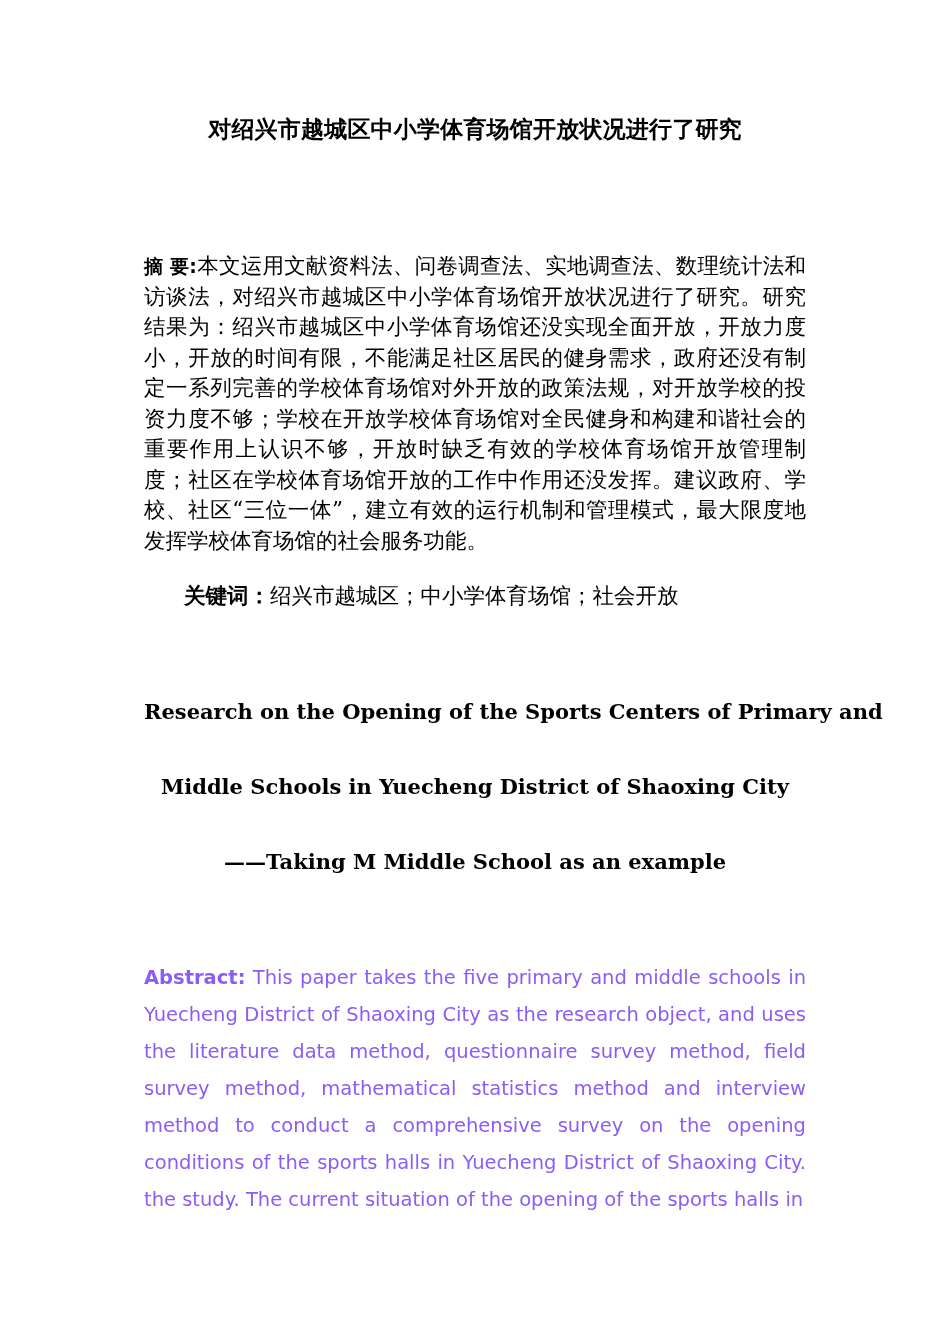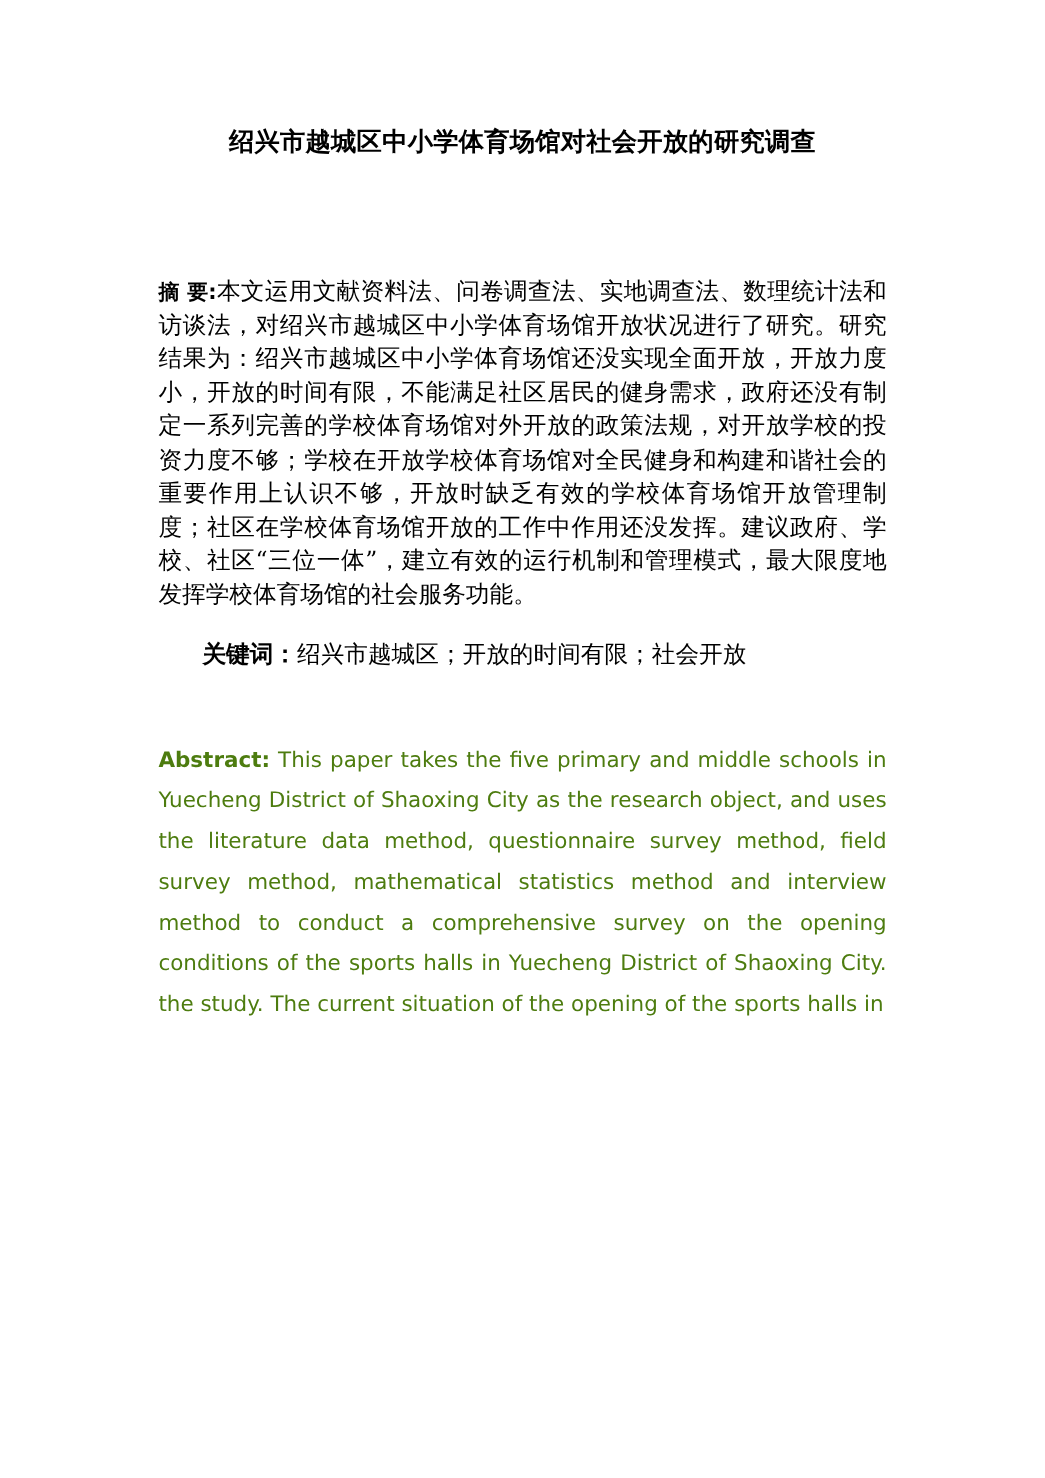--- a/index.html
+++ b/index.html
@@ -83,37 +83,42 @@
     white-space: nowrap;
   }
 
   
   .en-abstract {
     margin: 0;
     padding-top: 60px;
     font-family: "DejaVu Sans", "Liberation Sans", sans-serif;
     font-size: 19.5px;
     line-height: 37px;
-    color: #4d7c0f;
+    color: #8b5cf6;
     text-align: justify;
     text-align-last: left;
   }
   .en-abstract .lead {
     font-weight: bold;
   }
 </style>
 </head>
 <body>
 
 <div class="page">
   <div class="content">
 
-    <h1 class="cn-title">绍兴市越城区中小学体育场馆对社会开放的研究调查</h1>
+    <h1 class="cn-title">对绍兴市越城区中小学体育场馆开放状况进行了研究</h1>
 
     <p class="cn-abstract"><span class="lead">摘 要:</span><span>本文运用文献资料法、问卷调查法、实地调查法、数理统计法和访谈法，对绍兴市越城区中小学体育场馆开放状况进行了研究。研究结果为：绍兴市越城区中小学体育场馆还没实现全面开放，开放力度小，开放的时间有限，不能满足社区居民的健身需求，政府还没有制定一系列完善的学校体育场馆对外开放的政策法规，对开放学校的投资力度不够；学校在开放学校体育场馆对全民健身和构建和谐社会的重要作用上认识不够，开放时缺乏有效的学校体育场馆开放管理制度；社区在学校体育场馆开放的工作中作用还没发挥。建议政府、学校、社区“三位一体”，建立有效的运行机制和管理模式，最大限度地发挥学校体育场馆的社会服务功能。</span></p>
 
-    <p class="cn-keywords"><span class="lead">关键词：</span><span>绍兴市越城区；开放的时间有限；社会开放</span></p>
+    <p class="cn-keywords"><span class="lead">关键词：</span><span>绍兴市越城区；中小学体育场馆；社会开放</span></p>
 
+    <div class="en-title">
+      <span class="tline">Research on the Opening of the Sports Centers of Primary and</span>
+      <span class="tline">Middle Schools in Yuecheng District of Shaoxing City</span>
+      <span class="tline">——Taking M Middle School as an example</span>
+    </div>
 
     <p class="en-abstract"><span class="lead">Abstract:</span><span> This paper takes the five primary and middle schools in Yuecheng District of Shaoxing City as the research object, and uses the literature data method, questionnaire survey method, field survey method, mathematical statistics method and interview method to conduct a comprehensive survey on the opening conditions of the sports halls in Yuecheng District of Shaoxing City. the study. The current situation of the opening of the sports halls in</span></p>
 
   </div>
 </div>
 
 </body></html>

